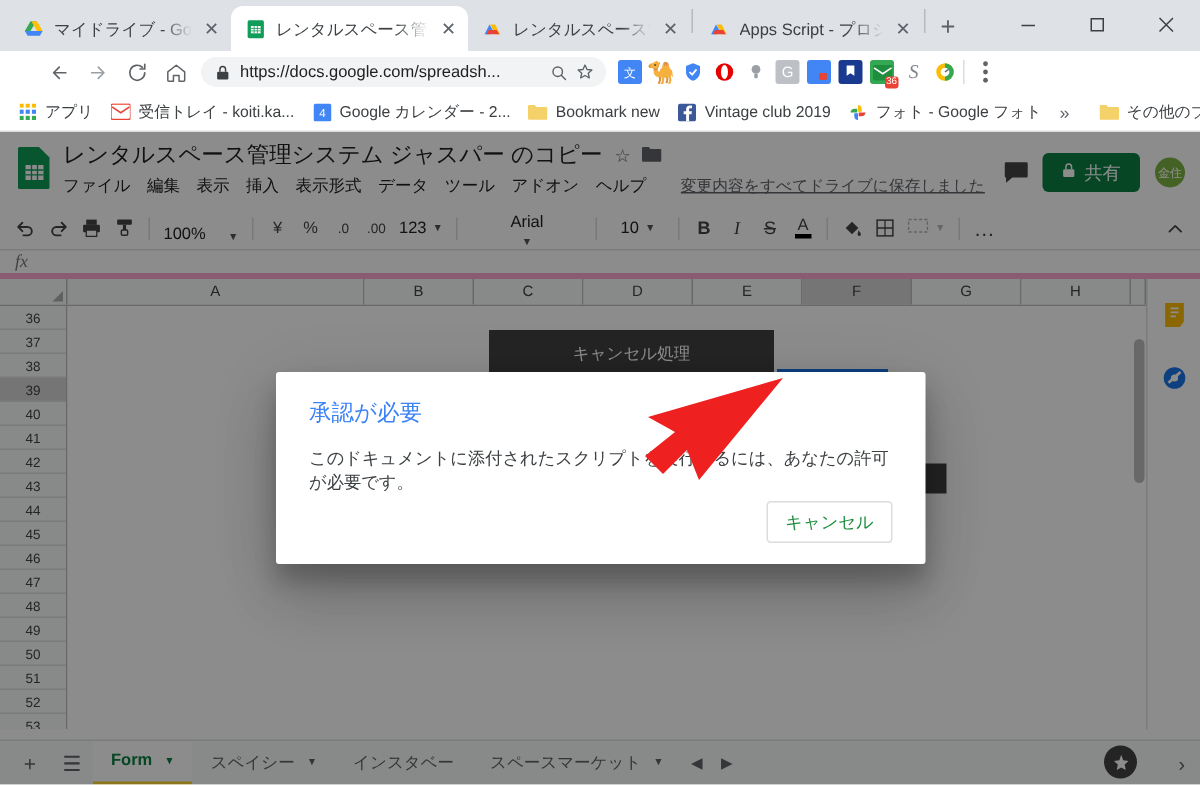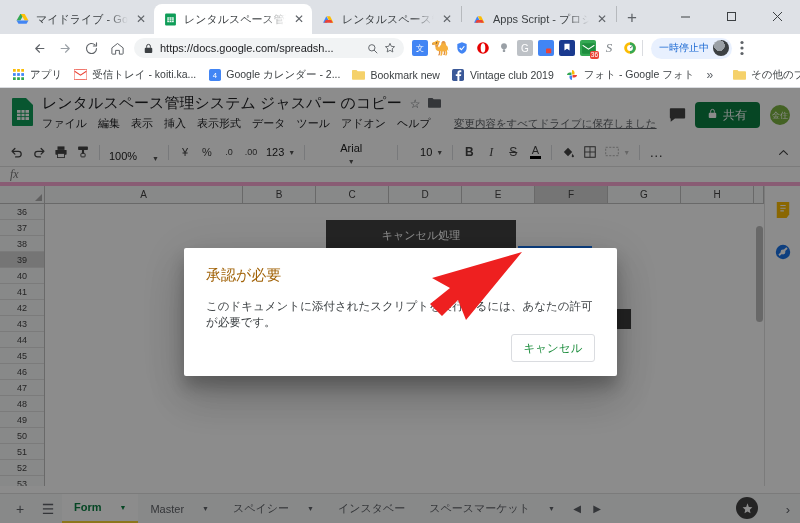--- a/index.html
+++ b/index.html
@@ -116,21 +116,21 @@
   .sheets-toolbar {
     height: 28px; display: flex; align-items: center; gap: 0; padding: 0 6px;
     font-size: 11px; color: #222;
   }
   .tbtn { width: 22px; height: 22px; display:flex; align-items:center; justify-content:center; color:#444; }
   .tsep { width:1px; height:15px; background:#dadce0; margin: 0 5px; }
   .tselect { display:flex; align-items:center; gap:4px; height:20px; padding:0 4px; font-size:11px; color:#222;}
   .tselect .caret { font-size: 7px; color: #555; }
   .tselect.zoom { width: 58px; justify-content: space-between; align-items: flex-end; }
   .tselect.font { width: 82px; justify-content: space-between; flex-direction: column; }
-  .tselect.size { width: 44px; justify-content: flex-end; }
+  .tselect.size { width: 44px; justify-content: center; }
   .spacer { flex: 1 1 auto; }
 
   .formula-bar {
     height: 20px; border-top: 1px solid #e0e0e0; border-bottom: 4px solid #f9a8d4;
     display: flex; align-items: center; padding-left: 10px; background: #fff;
   }
   .fx { font-style: italic; font-family: "Liberation Serif", serif; font-size: 12px; color: #7b7b7b; }
 
   
   .grid-wrap { position: relative; height: 300px; background: #fff; display: flex; }
@@ -163,21 +163,21 @@
   }
   .side-ico { width: 20px; height: 20px; display:flex;align-items:center;justify-content:center;}
 
   
   .sheet-tabs {
     position:absolute; bottom:0; left:0; width:800px; height:30px; background:#f8f9fa;
     border-top: 1px solid #e0e0e0; display:flex; align-items:center; padding-left: 6px;
     font-size: 11px; color:#5f6368;
   }
   .st-btn { width: 28px; height:28px; display:flex;align-items:center;justify-content:center;color:#5f6368;font-size:14px;}
-  .stab { display:flex; align-items:center; gap:18px; height:30px; padding: 0 12px; white-space:nowrap; }
+  .stab { display:flex; align-items:center; gap:8px; height:30px; padding: 0 12px; white-space:nowrap; }
   .stab.active { background:#fff; color:#0b8043; font-weight:bold; border-bottom: 3px solid #fdd835; }
   .stab .caret { font-size: 7px; }
   .arrows { display:flex; align-items:center; }
   .arrow { width: 20px; height:24px; display:flex;align-items:center;justify-content:center; color:#5f6368; font-size: 10px;}
   .explore {
     position:absolute; right: 42px; bottom: 4px; width: 22px; height: 22px; border-radius: 50%;
     background:#434343; color:#fff; display:flex;align-items:center;justify-content:center; font-size:11px;
   }
   .chev-right { position:absolute; right: 10px; bottom: 6px; color:#5f6368; font-size: 13px; }
 
@@ -185,21 +185,21 @@
   .scrim {
     position: absolute; top: 88px; left: 0; width: 800px; height: 435px;
     background: rgba(0,0,0,0.45);
   }
   .dialog {
     position: absolute; left: 184px; top: 248px; width: 433px; height: 128px;
     background: #fff; border-radius: 2px;
     box-shadow: 0 11px 15px rgba(0,0,0,0.2), 0 9px 46px rgba(0,0,0,0.12), 0 24px 38px rgba(0,0,0,0.14);
     padding: 18px 22px 0 22px;
   }
-  .dlg-title { font-size: 15px; color: #a16207; }
+  .dlg-title { font-size: 15px; color: #3b82f6; }
   .dlg-body { font-size: 11.5px; color: #3c4043; margin-top: 13px; line-height: 1.4; }
   .dlg-actions { position:absolute; right: 22px; bottom: 14px; display:flex; gap: 10px; }
   .btn-primary {
     background: #1e8e3e; color: #fff; border-radius: 3px; height: 28px; min-width: 66px;
     display:flex; align-items:center; justify-content:center; font-size: 11.5px;
   }
   .btn-secondary {
     background: #fff; color: #1e8e3e; border: 1px solid #dadce0; border-radius: 3px;
     height: 28px; min-width: 84px; display:flex; align-items:center; justify-content:center; font-size: 11.5px;
   }
@@ -379,24 +379,20 @@
             <circle cx="12" cy="12" r="10" fill="#fbbc04"></circle>
             <path d="M12 2a10 10 0 0 1 0 20z" fill="#34a853"></path>
             <circle cx="12" cy="12" r="5" fill="#fff"></circle>
             <path d="M12 12l4-3" stroke="#5f6368" stroke-width="1.6"></path>
           </svg>
       </span>
     </div>
 
     <div class="tb-sep"></div>
 
-    <div class="profile-pill">
-      <span>一時停止中</span>
-      <span class="av"></span>
-    </div>
 
     <div class="kebab">
       <svg width="4" height="16" viewBox="0 0 4 16">
           <circle cx="2" cy="2.5" r="1.6" fill="#5f6368"></circle>
           <circle cx="2" cy="8" r="1.6" fill="#5f6368"></circle>
           <circle cx="2" cy="13.5" r="1.6" fill="#5f6368"></circle>
         </svg>
     </div>
   </div>
 
@@ -708,24 +704,20 @@
 
     <div class="sheet-tabs">
       <span class="st-btn">+</span>
       <span class="st-btn">☰</span>
 
       <span class="stab active">
         <span>Form</span>
         <span class="caret">▼</span>
       </span>
       <span class="stab">
-        <span>Master</span>
-        <span class="caret">▼</span>
-      </span>
-      <span class="stab">
         <span>スペイシー</span>
         <span class="caret">▼</span>
       </span>
       <span class="stab">
         <span>インスタベー</span>
       </span>
       <span class="stab">
         <span>スペースマーケット</span>
         <span class="caret">▼</span>
       </span>

